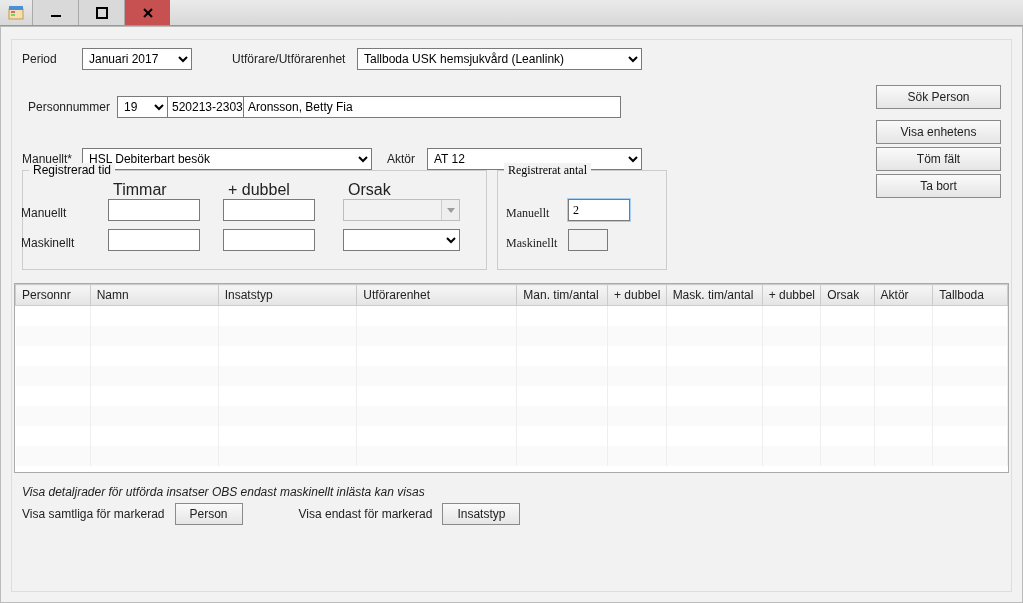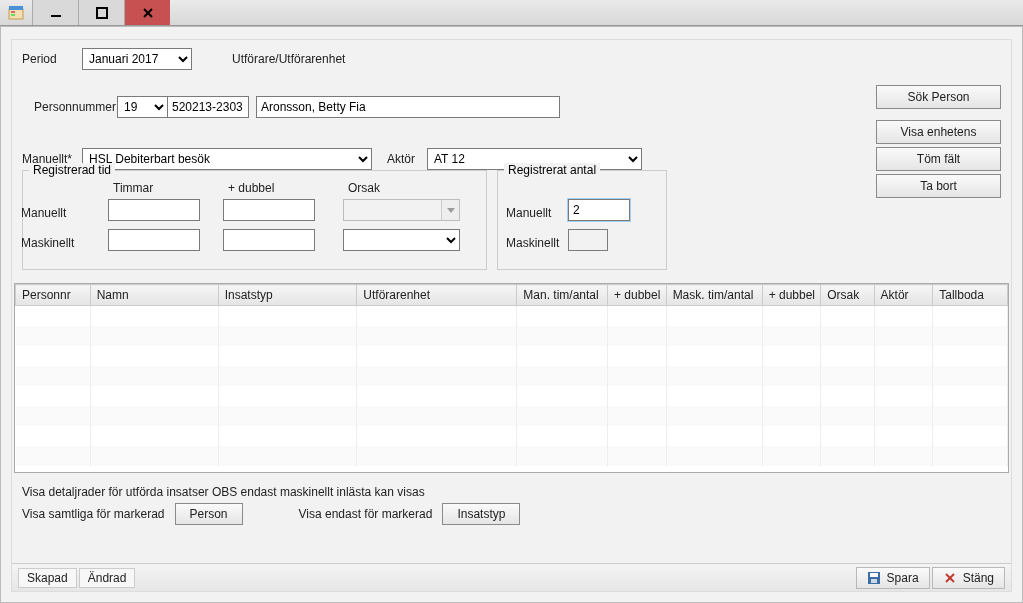--- a/index.html
+++ b/index.html
@@ -26,37 +26,37 @@
   select, input[type=text] { font-family:inherit; font-size:12px; background:#fff; border:1px solid #7a7a7a; height:22px; padding:0 4px; }
   select { padding:0 2px; }
   .ro { background:#f2f2f2; }
 
   
   .periodLbl { position:absolute; left:10px; top:12px; }
   .periodSel { position:absolute; left:70px; top:8px; width:110px; height:22px; }
   .utforLbl  { position:absolute; left:220px; top:12px; }
   .utforSel  { position:absolute; left:345px; top:8px; width:285px; height:22px; }
 
-  .pnrLbl { position:absolute; left:22px; top:60px; }
+  .pnrLbl { position:absolute; left:16px; top:60px; }
   .pnrSel { position:absolute; left:105px; top:56px; width:51px; height:22px; }
   .pnrTxt { position:absolute; left:155px; top:56px; width:82px; height:22px; }
-  .nameTxt{ position:absolute; left:244px; top:56px; width:304px; height:22px; }
+  .nameTxt{ position:absolute; left:231px; top:56px; width:378px; height:22px; }
 
   .instypLbl { position:absolute; left:10px; top:112px; }
   .instypSel { position:absolute; left:70px; top:108px; width:290px; height:22px; }
   .aktorLbl  { position:absolute; left:375px; top:112px; }
   .aktorSel  { position:absolute; left:415px; top:108px; width:215px; height:22px; }
 
   
   .group { position:absolute; border:1px solid #ccc; background:#f2f2f2; }
   .group .legend { position:absolute; top:-8px; left:6px; background:#f2f2f2; padding:0 4px; font-size:12px; color:#000; }
   .g1 { left:10px; top:130px; width:465px; height:100px; }
-  .g2 { left:485px; top:130px; width:170px; height:100px; }
-
-  .g1 .hdr { position:absolute; top:10px; font-size:12px; }
+  .g2 { left:485px; top:130px; width:170px; height:100px;font-family:Liberation Serif, serif; }
+
+  .g1 .hdr { position:absolute; top:10px; font-size:16px; }
   .g1 .hdr.timmar { left:90px; }
   .g1 .hdr.dubbel { left:205px; }
   .g1 .hdr.orsak  { left:325px; }
 
   .g1 .row1lbl { position:absolute; top:35px; left:-2px; width:80px; }
   .g1 .row2lbl { position:absolute; top:65px; left:-2px; width:80px; }
   .g1 .c1 { position:absolute; top:28px; left:85px; width:92px; height:22px; }
   .g1 .c2 { position:absolute; top:28px; left:200px; width:92px; height:22px; }
   .g1 .c3wrap { position:absolute; top:28px; left:320px; width:117px; height:22px; }
   .g1 .d1 { position:absolute; top:58px; left:85px; width:92px; height:22px; }
@@ -82,21 +82,21 @@
   .actbtn.b4 { top:134px; }
 
   
   .grid { position:absolute; left:2px; right:2px; top:243px; height:190px; background:#fff; border:1px solid #aaa; }
   .grid table { width:100%; border-collapse:collapse; table-layout:fixed; }
   .grid th { background:linear-gradient(#f6f6f6,#e4e4e4); border:1px solid #ccc; font-weight:normal; text-align:left; padding:3px 6px; font-size:12px; height:20px; overflow:hidden; white-space:nowrap; }
   .grid td { border-right:1px solid #eee; height:20px; }
   .grid tr.alt td { background:#fafafa; }
 
   
-  .f1 { position:absolute; left:10px; top:445px; font-size:12px; }
+  .f1 { position:absolute; left:10px; top:445px; font-size:12px;font-style:italic; }
   .f2row { position:absolute; left:10px; top:463px; display:flex; align-items:center; gap:10px; }
   .smallbtn { background:linear-gradient(#fafafa,#e5e5e5); border:1px solid #8a8a8a; height:22px; padding:0 14px; font-size:12px; line-height:20px; display:inline-block; }
   .f2row .gap { width:36px; }
 
   
   .statusbar { position:absolute; left:0; right:0; bottom:0; height:28px; background:linear-gradient(#f4f4f4,#e6e6e6); border-top:1px solid #ccc; display:flex; align-items:center; padding:0 6px; gap:2px; }
   .statusbar .cell { border:1px solid #ccc; background:#f7f7f7; height:20px; line-height:18px; padding:0 8px; font-size:12px; }
   .statusbar .spacer { flex:1; }
   .tbtn { display:flex; align-items:center; gap:6px; border:1px solid #b8b8b8; background:linear-gradient(#fafafa,#e5e5e5); height:22px; padding:0 10px; font-size:12px; }
   .tbtn .ic { width:14px; height:14px; display:flex; align-items:center; justify-content:center; }
@@ -138,20 +138,23 @@
 
 <div class="outer">
   <div class="inner">
 
     <span class="lbl periodLbl">Period</span>
     <select class="periodSel">
       <option>Januari 2017</option>
     </select>
 
     <span class="lbl utforLbl">Utförare/Utförarenhet</span>
+    <select class="utforSel">
+      <option>Tallboda USK hemsjukvård (Leanlink)</option>
+    </select>
 
     <span class="lbl pnrLbl">Personnummer</span>
     <select class="pnrSel">
       <option>19</option>
     </select>
     <input type="text" class="pnrTxt" value="520213-2303" style="">
     <input type="text" class="nameTxt" value="Aronsson, Betty Fia" style="">
 
     <span class="lbl instypLbl">Manuellt*</span>
     <select class="instypSel">
@@ -341,39 +344,15 @@
 
     <div class="f1">Visa detaljrader för utförda insatser OBS endast maskinellt inlästa kan visas</div>
     <div class="f2row">
       <span>Visa samtliga för markerad</span>
       <span class="smallbtn">Person</span>
       <span class="gap"></span>
       <span>Visa endast för markerad</span>
       <span class="smallbtn">Insatstyp</span>
     </div>
 
-    <div class="statusbar">
-      <div class="cell">Skapad</div>
-      <div class="cell">Ändrad</div>
-      <div class="spacer"></div>
-      <div class="tbtn">
-        <span class="ic">
-            <svg width="14" height="14">
-              <rect x="1" y="1" width="12" height="12" fill="#3b6ea5"></rect>
-              <rect x="3" y="2" width="8" height="4" fill="#fff"></rect>
-              <rect x="4" y="8" width="6" height="4" fill="#cfd9e6"></rect>
-            </svg>
-          </span>
-        <span>Spara</span>
-      </div>
-      <div class="tbtn">
-        <span class="ic">
-            <svg width="12" height="12">
-              <line x1="2" y1="2" x2="10" y2="10" stroke="#c0392b" stroke-width="2"></line>
-              <line x1="10" y1="2" x2="2" y2="10" stroke="#c0392b" stroke-width="2"></line>
-            </svg>
-          </span>
-        <span>Stäng</span>
-      </div>
-    </div>
 
   </div>
 </div>
 
 </body></html>

